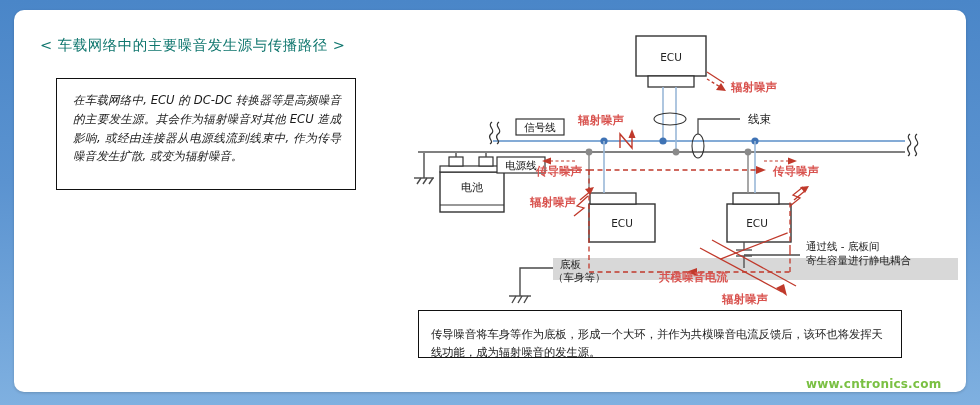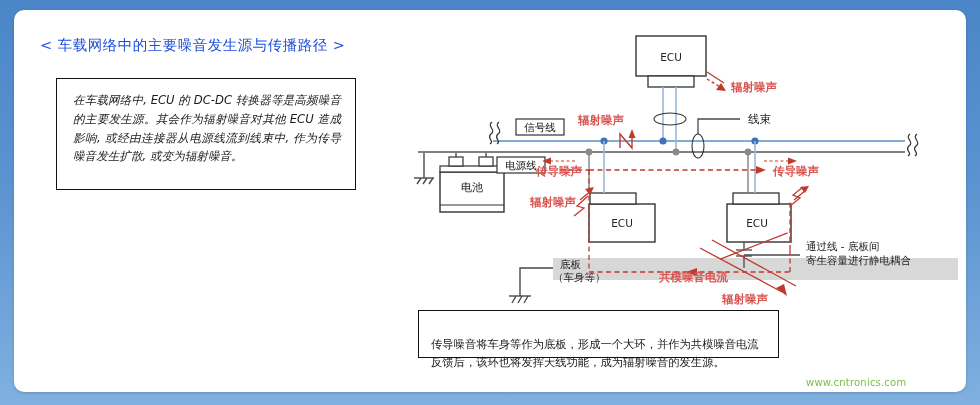--- a/index.html
+++ b/index.html
@@ -9,41 +9,41 @@
     background:linear-gradient(180deg,#4a86c8 0%,#5b93d0 45%,#7fb0e0 100%);
   }
   #root{position:relative;width:980px;height:405px;}
   .card{
     position:absolute;left:14px;top:10px;width:952px;height:382px;
     background:#ffffff;border-radius:10px;
     box-shadow:0 1px 3px rgba(0,0,0,.18);
   }
   .ttl{
     position:absolute;left:40px;top:36px;
-    font-size:14.5px;color:#1d4ed8;letter-spacing:.5px;white-space:nowrap;
+    font-size:14.5px;color:#0f766e;letter-spacing:.5px;white-space:nowrap;
   }
   .descbox{
     position:absolute;left:56px;top:78px;width:300px;height:112px;
     border:1.6px solid #111;background:#fff;box-sizing:border-box;
     padding:12px 14px 0 16px;
     font-style:italic;
   }
   .descbox p{
     margin:0;font-size:11.6px;line-height:1.62;color:#1a1a1a;text-align:justify;
   }
   .capbox{
-    position:absolute;left:418px;top:310px;width:361px;height:48px;
+    position:absolute;left:418px;top:310px;width:484px;height:48px;
     border:1.4px solid #111;background:#fff;box-sizing:border-box;
-    padding:25px 10px 0 12px;
+    padding:15px 10px 0 12px;
   }
   .capbox p{margin:0;font-size:11.3px;line-height:1.6;color:#1a1a1a;}
   .dg{position:absolute;left:0;top:0;width:980px;height:405px;}
   .wm{
     position:absolute;left:806px;top:377px;
-    font-size:10px;font-weight:normal;color:#7ac043;
+    font-size:12px;font-weight:bold;color:#7ac043;
     letter-spacing:.2px;white-space:nowrap;
   }
   .svgtxt{font-family:"DejaVu Sans","Liberation Sans",sans-serif;}
 </style>
 </head>
 <body>
 
 <div id="root">
 
   <div class="card"></div>

